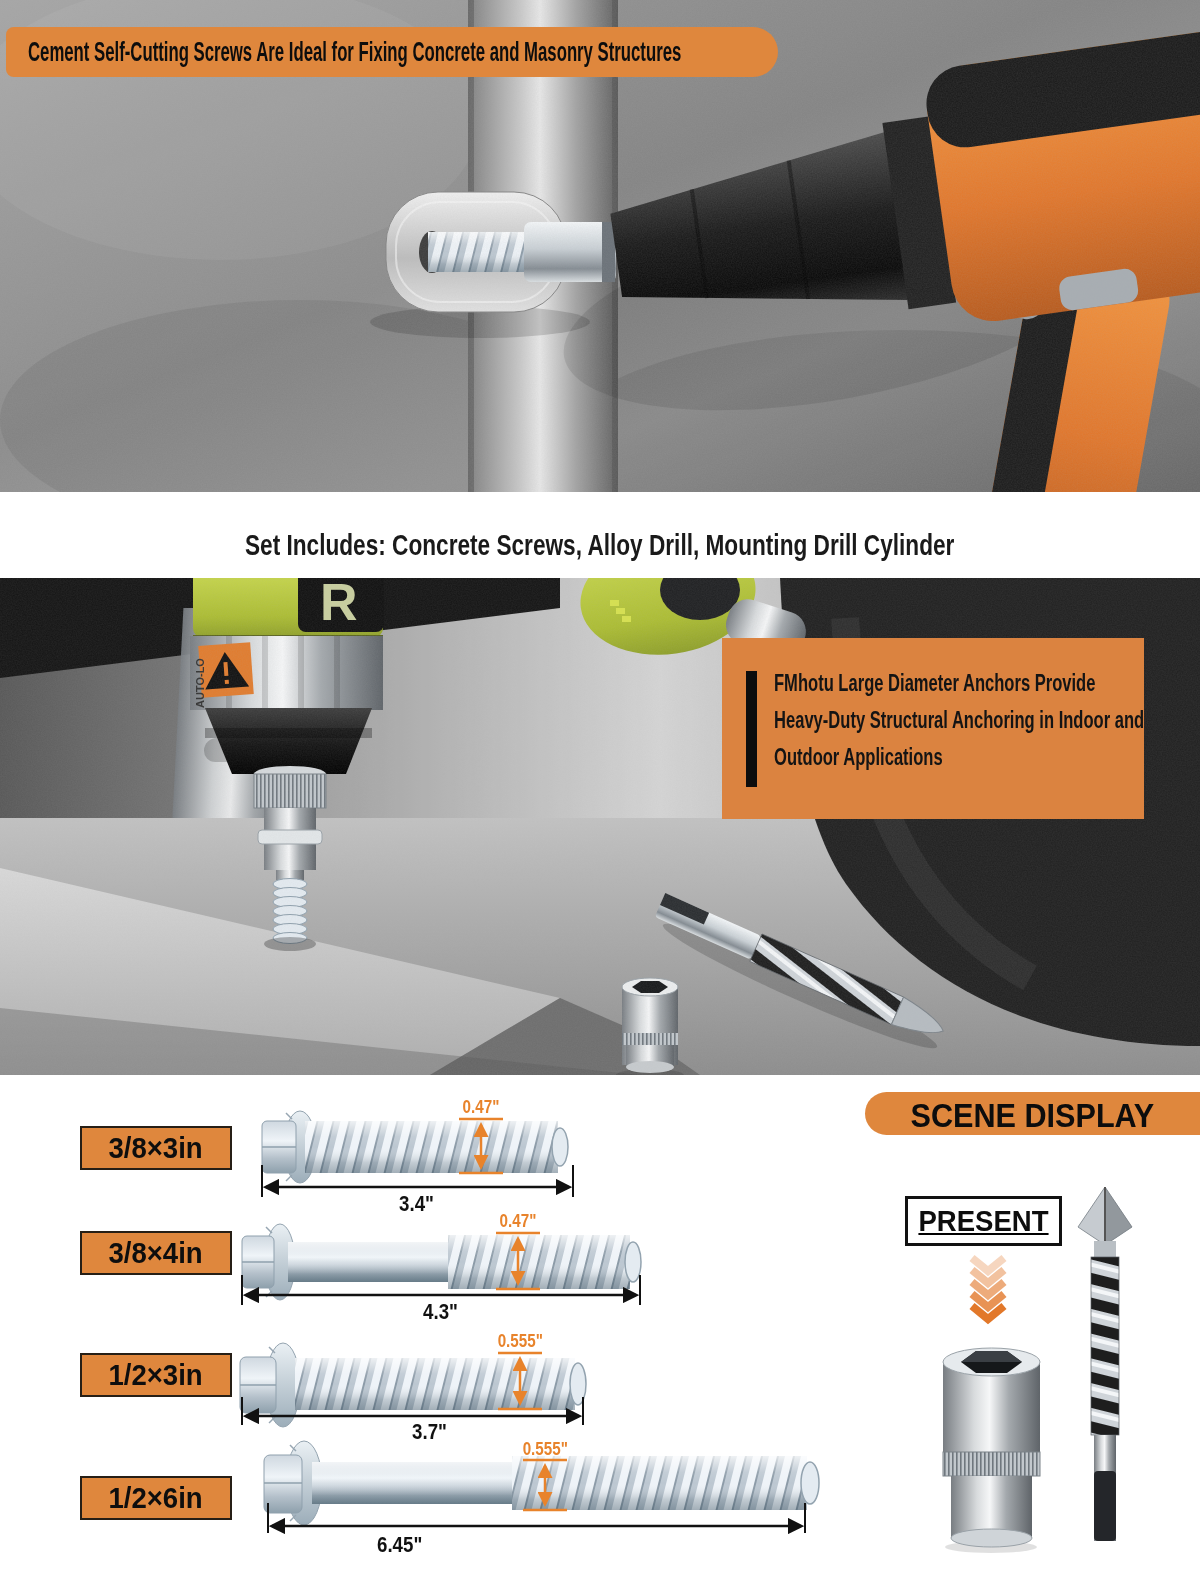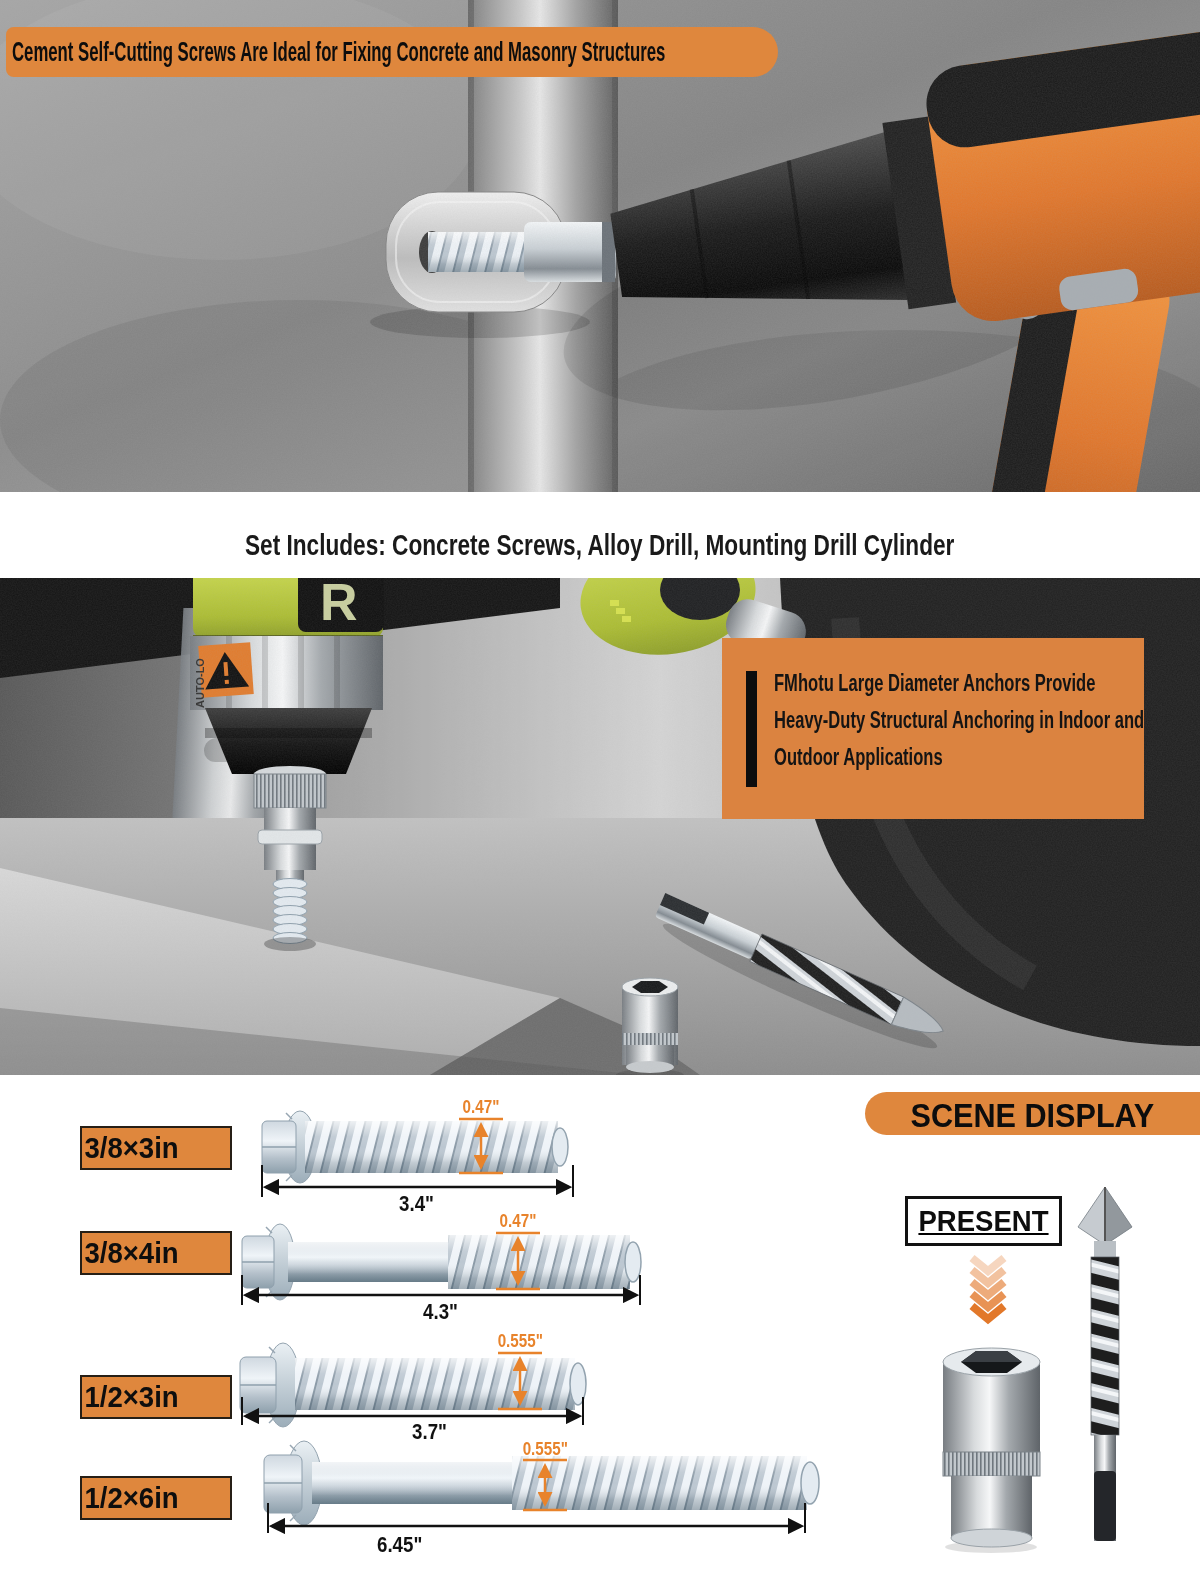--- a/index.html
+++ b/index.html
@@ -7,41 +7,41 @@
         font-family:"Liberation Sans",sans-serif;}
   .page section{position:absolute;left:0;width:1200px;overflow:hidden;}
   svg{display:block;}
   .abs{position:absolute;}
   .cond{display:inline-block;white-space:nowrap;font-weight:bold;transform-origin:left center;}
   .condC{display:inline-block;white-space:nowrap;font-weight:bold;transform-origin:center center;}
 
   
   .s1{top:0;height:492px;background:#8f8f8f;}
   .banner1{position:absolute;top:27px;left:6px;width:772px;height:50px;background:#DF873D;
-           border-radius:8px 26px 26px 8px;display:flex;align-items:center;padding-left:6px;
+           border-radius:8px 26px 26px 8px;display:flex;align-items:center;padding-left:22px;
            box-sizing:border-box;z-index:5;}
   .banner1 .cond{font-size:27px;color:#0d0d0d;transform:scaleX(0.62);letter-spacing:0px;}
 
   
   .band{top:492px;height:106px;background:#ffffff;display:flex;align-items:center;justify-content:center;}
   .band .condC{font-size:29px;color:#1a1a1a;transform:scaleX(0.78);}
 
   
   .s2{top:578px;height:497px;background:#8a8a8a;}
   .callout{position:absolute;top:60px;left:722px;width:422px;height:181px;background:#DB8340;
            z-index:6;display:flex;}
   .callout-bar{width:11px;height:116px;background:#0d0d0d;margin:33px 0 0 24px;flex:none;}
   .callout-text{margin-left:17px;padding-top:27px;}
   .callout-text div{height:37px;line-height:37px;}
   .callout-text .cond{font-size:23px;color:#141414;transform:scaleX(0.72);}
 
   
   .s3{top:1075px;height:499px;background:#ffffff;}
   .sizebox{position:absolute;left:80px;width:152px;height:44px;background:#DF873D;border:2px solid #261f16;
-           box-sizing:border-box;display:flex;align-items:center;justify-content:flex-start;z-index:4;}
+           box-sizing:border-box;display:flex;align-items:center;justify-content:center;z-index:4;}
   .sizebox .condC{font-size:29px;color:#0e0e0e;transform:scaleX(0.95);}
   .dim{position:absolute;width:100px;text-align:center;z-index:4;display:flex;justify-content:center;}
   .dim .condC{font-size:19px;color:#E8832B;transform:scaleX(0.8);}
   .len{position:absolute;width:120px;text-align:center;z-index:4;display:flex;justify-content:center;}
   .len .condC{font-size:22px;color:#111;transform:scaleX(0.85);}
   .scenebanner{position:absolute;top:17px;left:865px;width:335px;height:43px;background:#DF873D;
            border-radius:26px 0 0 26px;display:flex;align-items:flex-end;justify-content:center;z-index:4;}
   .scenebanner .condC{font-size:34px;color:#0d0d0d;transform:scaleX(0.9);}
   .present{position:absolute;top:121px;left:905px;width:157px;height:50px;background:#fff;border:3px solid #111;
            box-sizing:border-box;display:flex;align-items:center;justify-content:center;z-index:4;text-decoration:underline;}
@@ -437,21 +437,21 @@
       <rect x="1094" y="396" width="22" height="70" rx="4" fill="#24262a"></rect>
     </g>
   </svg>
 
   <div class="sizebox" style="top:51px">
     <span class="condC">3/8×3in</span>
       </div>
   <div class="sizebox" style="top:156px">
     <span class="condC">3/8×4in</span>
       </div>
-  <div class="sizebox" style="top:300px">
+  <div class="sizebox" style="top:278px">
     <span class="condC">1/2×3in</span>
       </div>
   <div class="sizebox" style="top:401px">
     <span class="condC">1/2×6in</span>
       </div>
 
   <div class="dim" style="left:431px;top:21px">
     <span class="condC">0.47"</span>
       </div>
   <div class="dim" style="left:468px;top:135px">

